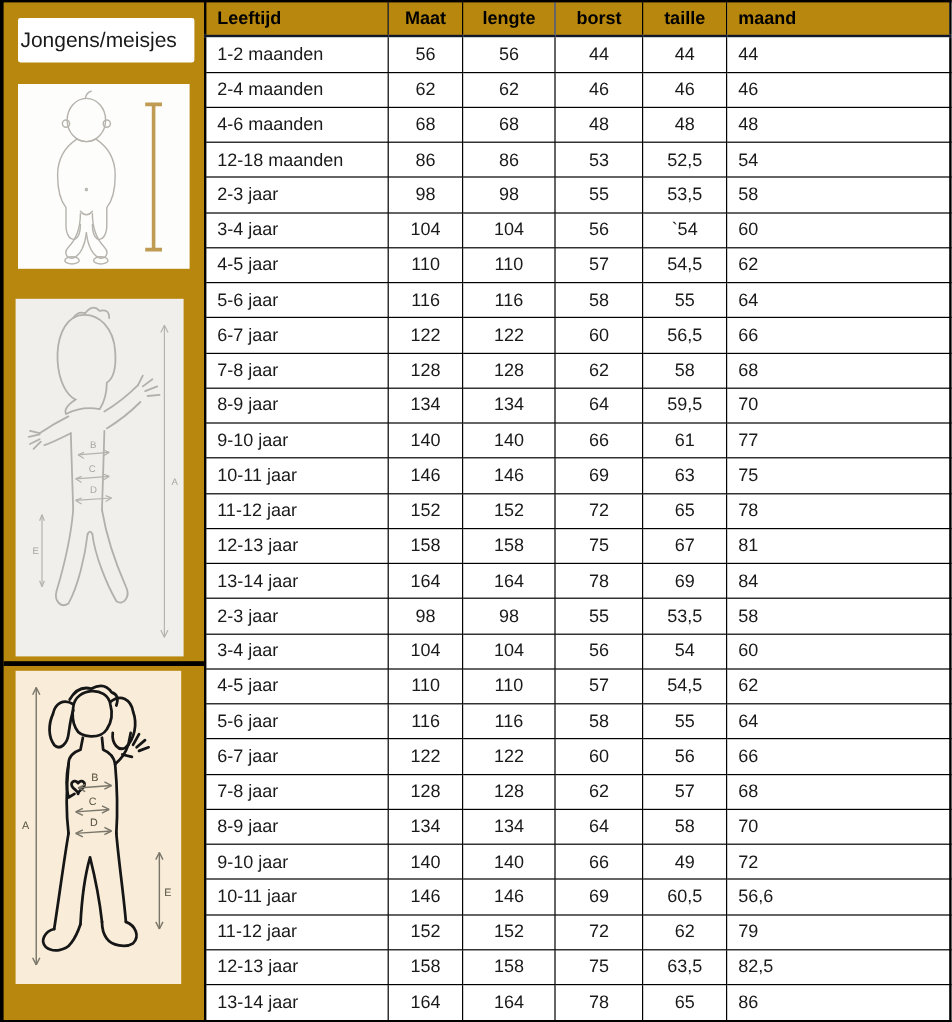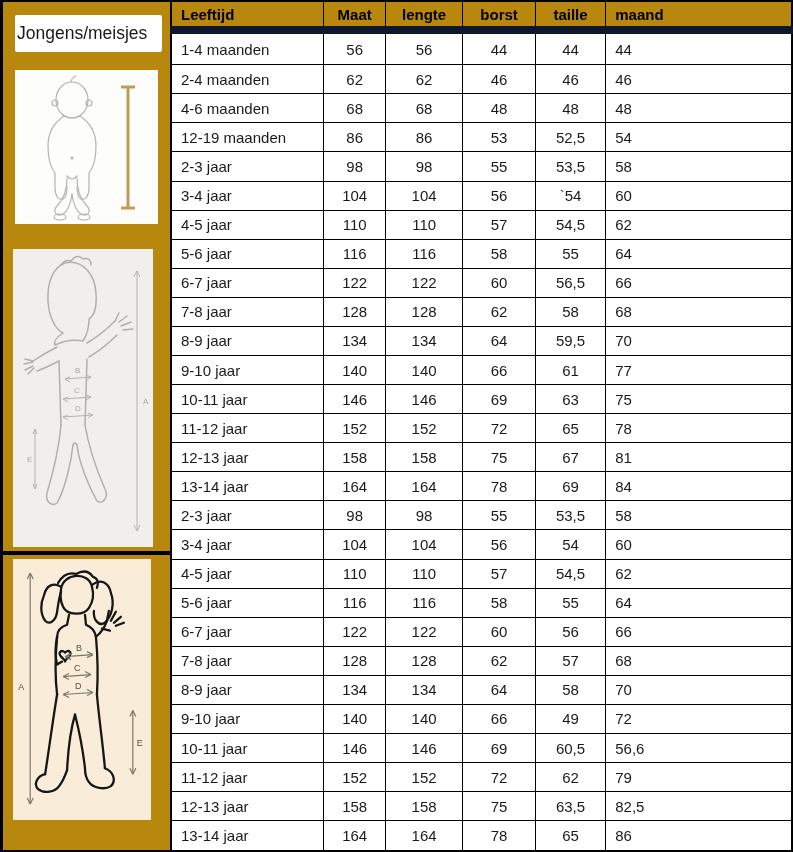--- a/index.html
+++ b/index.html
@@ -28,21 +28,21 @@
   .table-wrap{position:absolute;left:170px;top:0;width:623px;height:852px;}
   table{
     border-collapse:collapse;table-layout:fixed;
     width:623px;height:852px;border:2px solid #000;background:#fff;
   }
   th,td{
     border:1.5px solid #000;font-size:15px;white-space:nowrap;
     overflow:hidden;padding:0 4px;vertical-align:middle;
   }
   thead tr{height:29px;}
-  thead th{background:#b8870d;font-weight:bold;color:#000;border-bottom:8px solid #0f172a;}
+  thead th{background:#b8870d;font-weight:bold;color:#000;border-bottom:2px solid #0f172a;}
   tr.tall{height:36px;}
   tr.tall td{vertical-align:top;padding-top:3px;}
   .c0{text-align:left;padding-left:9px;}
   .c1,.c2,.c3,.c4{text-align:center;}
   .c5{text-align:left;padding-left:9px;}
 </style>
 </head>
 <body>
 
 <div class="sidebar">
@@ -175,21 +175,21 @@
           <th class="c0">Leeftijd</th>
           <th class="c1">Maat</th>
           <th class="c2">lengte</th>
           <th class="c3">borst</th>
           <th class="c4">taille</th>
           <th class="c5">maand</th>
         </tr>
     </thead>
     <tbody>
         <tr>
-          <td class="c0">1-4 maanden</td>
+          <td class="c0">1-2 maanden</td>
           <td class="c1">56</td>
           <td class="c2">56</td>
           <td class="c3">44</td>
           <td class="c4">44</td>
           <td class="c5">44</td>
         </tr>
         <tr>
           <td class="c0">2-4 maanden</td>
           <td class="c1">62</td>
           <td class="c2">62</td>
@@ -199,21 +199,21 @@
         </tr>
         <tr>
           <td class="c0">4-6 maanden</td>
           <td class="c1">68</td>
           <td class="c2">68</td>
           <td class="c3">48</td>
           <td class="c4">48</td>
           <td class="c5">48</td>
         </tr>
         <tr>
-          <td class="c0">12-19 maanden</td>
+          <td class="c0">12-18 maanden</td>
           <td class="c1">86</td>
           <td class="c2">86</td>
           <td class="c3">53</td>
           <td class="c4">52,5</td>
           <td class="c5">54</td>
         </tr>
         <tr>
           <td class="c0">2-3 jaar</td>
           <td class="c1">98</td>
           <td class="c2">98</td>

